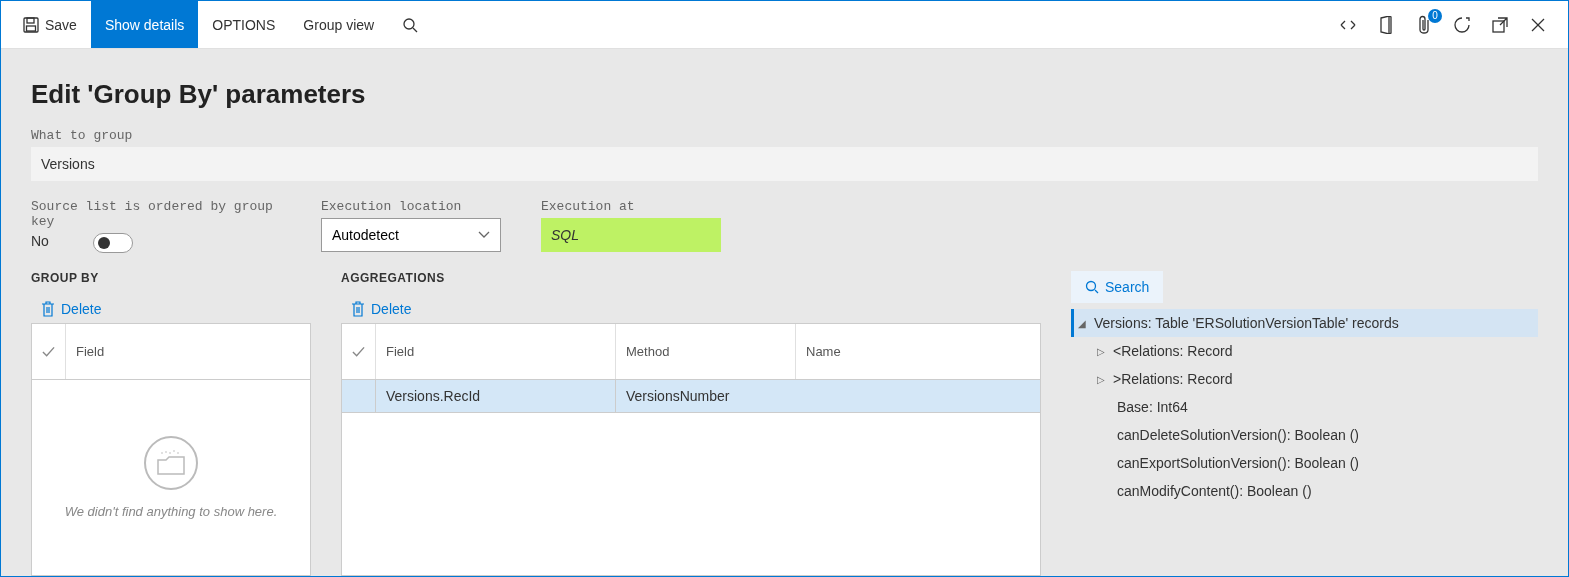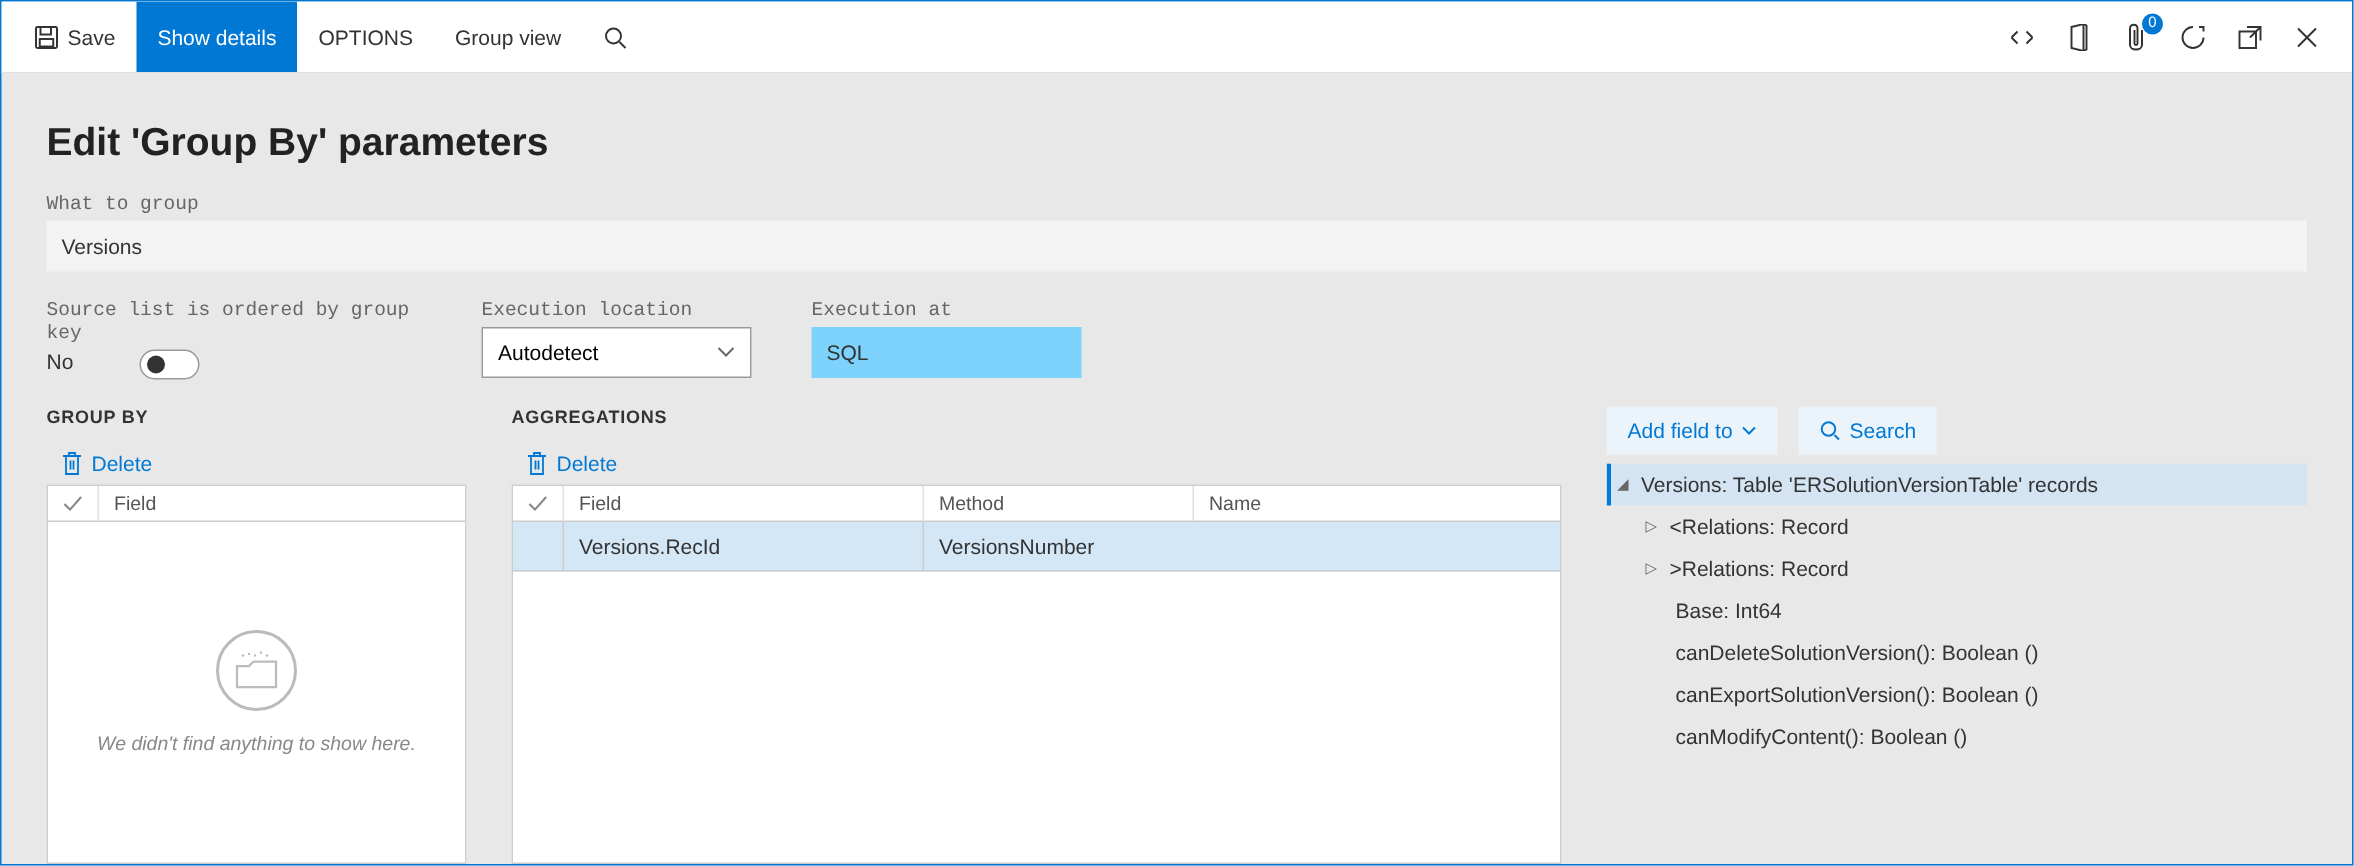--- a/index.html
+++ b/index.html
@@ -24,35 +24,35 @@
   
   .row { display: flex; gap: 40px; margin-bottom: 18px; }
   .col { display: flex; flex-direction: column; }
   
   .toggle-row { display: flex; align-items: flex-start; gap: 44px; }
   .toggle-label { font-size: 14px; color: #333; }
   .toggle { width: 40px; height: 20px; border: 1px solid #999; border-radius: 10px; position: relative; background: #fff; cursor: pointer; }
   .toggle::after { content: ""; position: absolute; width: 12px; height: 12px; background: #333; border-radius: 50%; top: 3px; left: 4px; }
   
   .select-box { width: 180px; height: 34px; border: 1px solid #999; background: #fff; padding: 0 10px; font-size: 14px; display: flex; align-items: center; justify-content: space-between; cursor: pointer; }
-  .read-field { width: 180px; height: 34px; background: #7dd3fc; padding: 0 10px; font-size: 14px; display: flex; align-items: center; color: #333; }
+  .read-field { width: 180px; height: 34px; background: #bef264; padding: 0 10px; font-size: 14px; display: flex; align-items: center; color: #333; font-style: italic; }
   
   
   .columns { display: flex; gap: 30px; flex: 1; min-height: 0; }
   .column { display: flex; flex-direction: column; }
   .column.groupby { width: 280px; }
   .column.agg { width: 700px; }
   .column.tree { flex: 1; }
   
   .col-title { font-size: 12px; font-weight: 600; color: #333; letter-spacing: 0.5px; margin-bottom: 10px; }
   .delete-link { color: #0078d4; font-size: 14px; display: flex; align-items: center; gap: 6px; cursor: pointer; padding: 6px 10px; }
   
   .grid { border: 1px solid #ccc; background: #fff; flex: 1; display: flex; flex-direction: column; min-height: 200px; }
   .grid-header { display: flex; border-bottom: 1px solid #ccc; }
-  .grid-hcell { padding: 4px 10px; font-size: 13px; color: #555; border-right: 1px solid #e0e0e0; }
+  .grid-hcell { padding: 20px 10px; font-size: 13px; color: #555; border-right: 1px solid #e0e0e0; }
   .grid-hcell.check { width: 34px; display:flex; align-items:center; justify-content:center; }
   .grid-hcell:last-child { border-right: none; }
   
   .grid-empty { flex: 1; display: flex; flex-direction: column; align-items: center; justify-content: center; gap: 14px; color: #888; }
   .empty-icon { width: 54px; height: 54px; border: 2px solid #bbb; border-radius: 50%; display:flex; align-items:center; justify-content:center; color:#bbb; }
   
   .grid-row { display: flex; background: #d4e7f7; border-bottom: 1px solid #ccc; }
   .grid-cell { padding: 8px 10px; font-size: 14px; color: #333; border-right: 1px solid #ccc; display:flex; align-items:center; }
   .grid-cell.check { width: 34px; justify-content:center; }
   .grid-cell:last-child { border-right: none; }
@@ -225,26 +225,20 @@
           <div class="grid-cell check"></div>
           <div class="grid-cell" style="width:240px">Versions.RecId</div>
           <div class="grid-cell" style="flex:1">VersionsNumber</div>
         </div>
       </div>
     </div>
 
     <div class="column tree">
       <div class="tree-actions">
         <div class="tree-btn">
-          <span>Add field to</span>
-          <svg width="10" height="6" viewBox="0 0 10 6">
-              <path d="M1 1 L5 5 L9 1" fill="none" stroke="#0078d4" stroke-width="1.3"></path>
-            </svg>
-        </div>
-        <div class="tree-btn">
           <svg width="14" height="14" viewBox="0 0 14 14">
               <circle cx="6" cy="6" r="4.5" fill="none" stroke="#0078d4" stroke-width="1.3"></circle>
               <line x1="10" y1="10" x2="13" y2="13" stroke="#0078d4" stroke-width="1.3"></line>
             </svg>
           <span>Search</span>
         </div>
       </div>
       <div class="tree">
         <div class="tree-node root">
           <span class="expander">◢</span>

